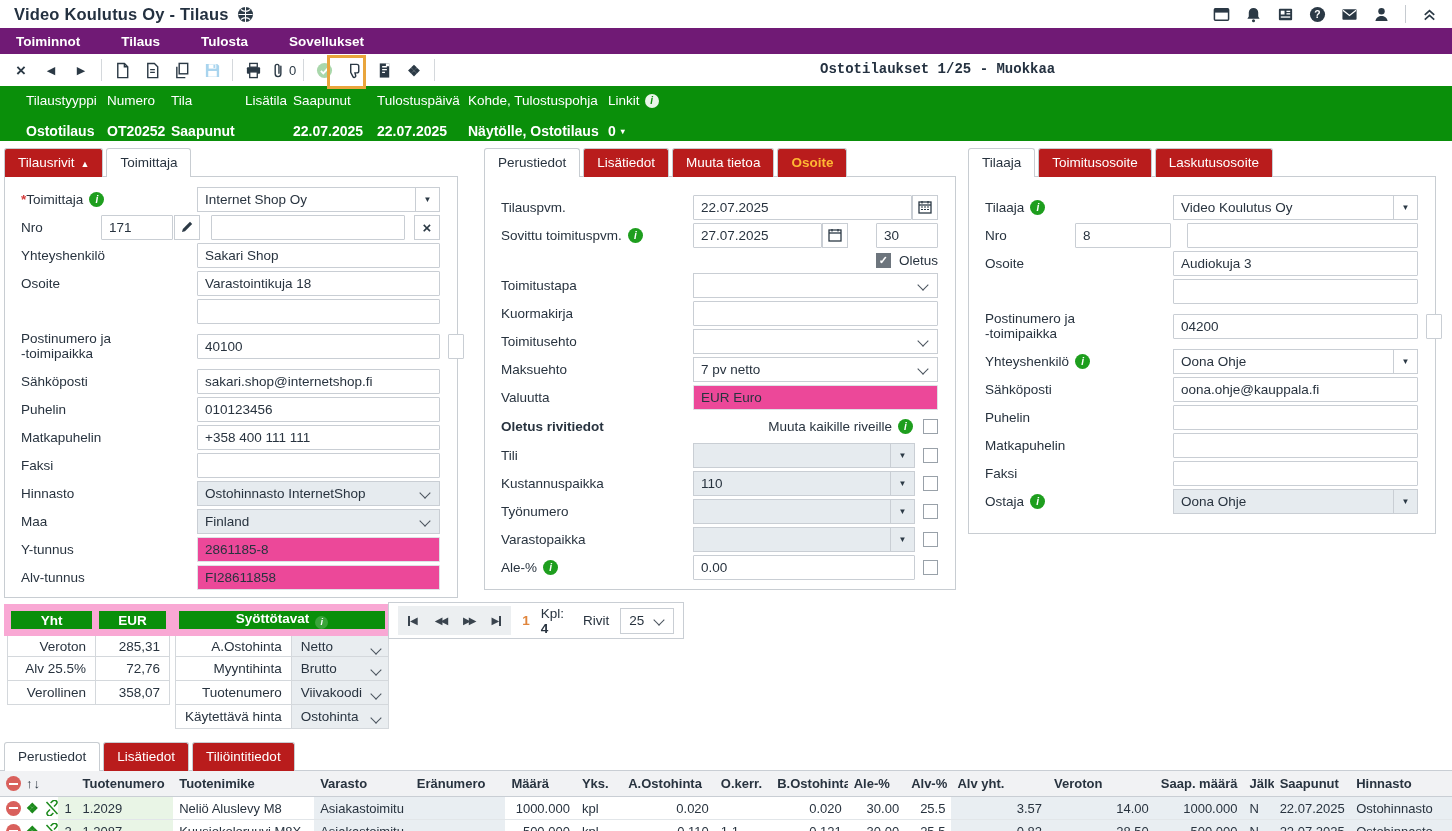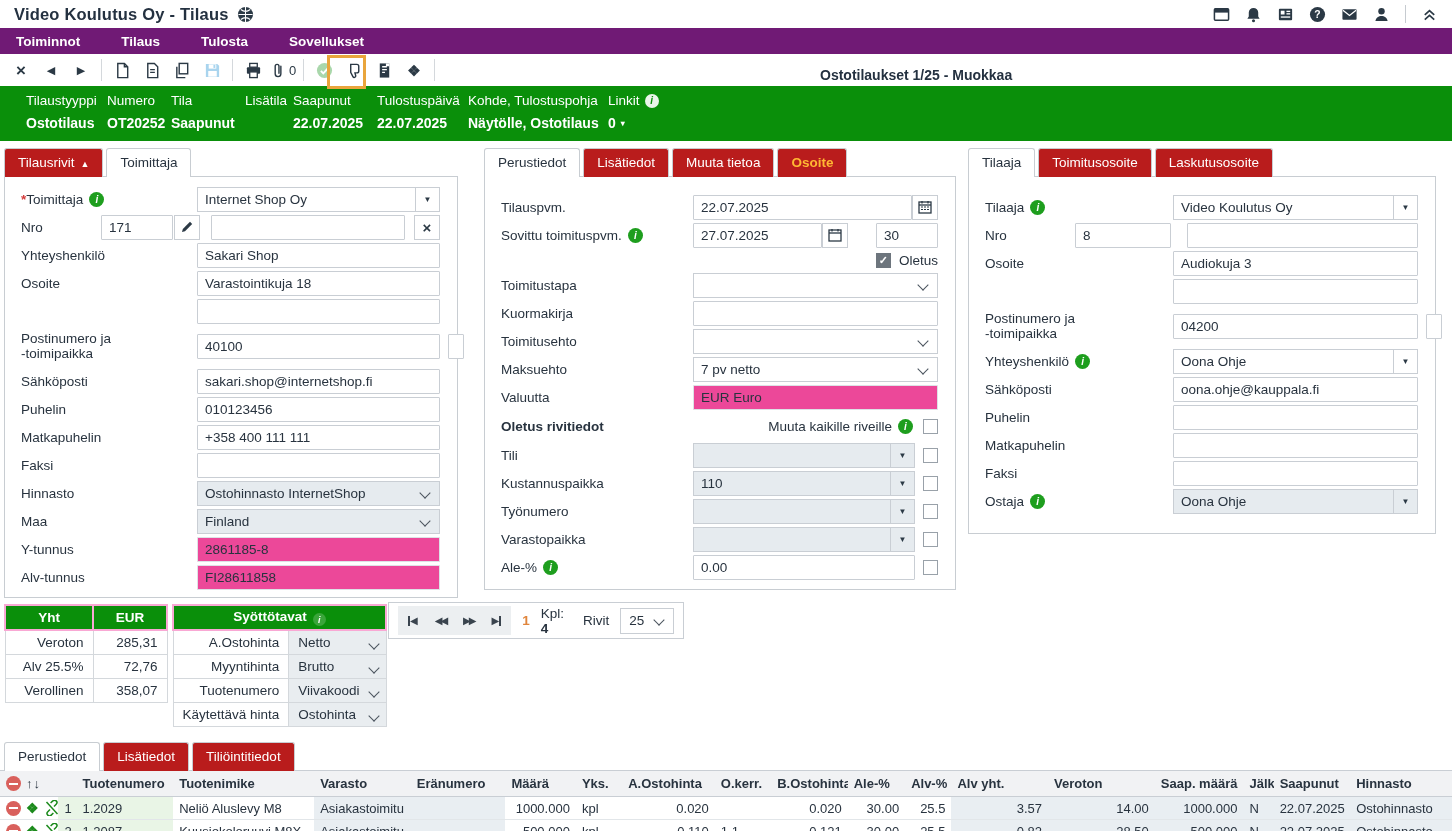--- a/index.html
+++ b/index.html
@@ -19,28 +19,28 @@
   .menuitem { color:#fff; font-weight:700; font-size:13.5px; padding:0 21px 0 0; margin-right:20px; cursor:pointer; }
 
   
   .toolbar { height:32px; display:flex; align-items:center; padding-left:6px; position:relative; background:#fff; }
   .tbtn { width:30px; height:28px; display:flex; align-items:center; justify-content:center; color:#2b3945; }
   .tbtn svg { width:17px; height:17px; }
   .tdiv { width:1px; height:22px; background:#d4d8dc; margin:0 5px; }
   .closex { font-size:17px; font-weight:700; line-height:1; }
   .navarr { font-size:11px; }
   .clipnum { font-size:13px; margin-left:2px; }
-  .ctx-title { position:absolute; left:820px; top:13px; font-weight:700; font-size:14px; color:#243140; }
+  .ctx-title { position:absolute; left:820px; top:7px; font-weight:700; font-size:14px; color:#243140;font-family:Liberation Mono, monospace; }
   .highlight-box { position:absolute; left:327px; top:55px; width:39px; height:34px; border:3px solid #e9a53c; z-index:6; pointer-events:none; }
 
   
   .band { height:55px; background:#0a8f0a; color:#fff; display:flex; padding:7px 0 0 26px; }
   .bfield { margin-right:0; }
   .blabel { font-size:13.5px; white-space:nowrap; display:flex; align-items:center; gap:5px; }
-  .bvalue { font-size:14px; font-weight:700; margin-top:7px; white-space:nowrap; display:flex; align-items:center; gap:5px; }
+  .bvalue { font-size:14px; font-weight:700; margin-top:15px; white-space:nowrap; display:flex; align-items:center; gap:5px; }
   .binfo { width:14px; height:14px; border-radius:50%; background:#e9f5e9; color:#0a8f0a; font-size:10px; font-weight:700; display:inline-flex; align-items:center; justify-content:center; font-style:italic; }
   .caret { font-size:8px; }
 
   
   .panel { position:absolute; }
   .ptabs { height:29px; display:flex; gap:3px; position:relative; z-index:2; }
   .ptab { padding:0 13px; line-height:28px; border:1px solid #c8cdd2; border-bottom:none; border-radius:3px 3px 0 0; background:#b91c1c; color:#fff; cursor:pointer; white-space:nowrap; }
   .ptab.active { background:#fff; color:#28333f; }
   .ptab.orange { color:#ffb833; font-weight:700; }
   .tri { font-size:9px; margin-left:6px; }
@@ -67,21 +67,21 @@
   .selectf.gray { background:#e6ebef; }
   .chev { position:absolute; right:10px; top:7px; width:8px; height:8px; border-right:1.7px solid #4a545e; border-bottom:1.7px solid #4a545e; transform:rotate(45deg); }
   .half { width:97px; flex:none; }
   .grow { flex:1; }
 
   .cb { width:15px; height:15px; border:1px solid #99a1a9; background:#fff; flex:none; display:inline-flex; align-items:center; justify-content:center; cursor:pointer; }
   .cb.checked { background:#6d757d; border-color:#6d757d; color:#fff; font-size:11px; font-weight:700; }
 
   
   table.mini { border-collapse:collapse; }
-  table.mini th { background:#0a8f0a; color:#fff; font-weight:700; border:2px solid #f9a8d4; height:25px; padding:0 10px; }
+  table.mini th { background:#0a8f0a; color:#fff; font-weight:700; border:7px solid #f9a8d4; height:25px; padding:0 10px; }
   table.mini td { border:1px solid #d4d8dc; height:24px; padding:0 9px; text-align:right; }
   .sy-val { background:#e9edf0; position:relative; padding-right:26px !important; min-width:88px; cursor:pointer; }
   .sy-val .chev { top:9px; right:8px; }
   .sy-info { width:13px; height:13px; border-radius:50%; background:#3aa53a; color:#fff; font-size:9px; font-style:italic; font-weight:700; display:inline-flex; align-items:center; justify-content:center; margin-left:6px; vertical-align:-2px; }
 
   
   .pager { position:absolute; left:388px; top:602px; width:296px; height:37px; border:1px solid #c9ced4; display:flex; align-items:center; padding:0 9px; gap:11px; background:#fff; }
   .pgbtns { background:#eceff1; height:29px; display:flex; align-items:center; padding:0 10px; gap:17px; color:#3a444e; }
   .pgb { display:flex; align-items:center; cursor:pointer; font-size:10px; letter-spacing:-2px; }
   .pgb .bar { width:2px; height:10px; background:#3a444e; }

